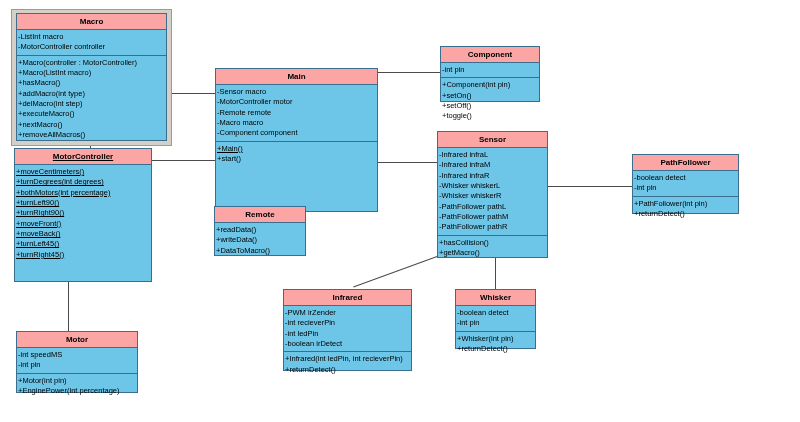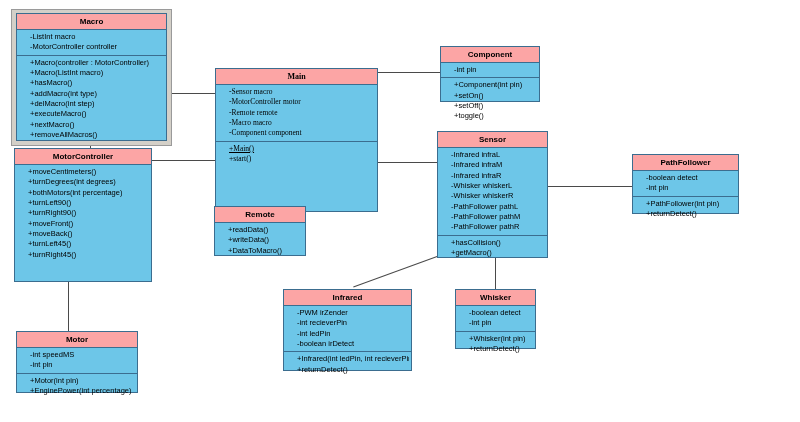--- a/index.html
+++ b/index.html
@@ -52,21 +52,21 @@
     text-align: center;
     font-weight: bold;
     font-size: 8px;
     padding: 2px 2px 2px 2px;
     border-bottom: 1px solid #3b6d8f;
     background: #fca5a5;
     white-space: nowrap;
     overflow: hidden;
   }
   .uml-section {
-    padding: 2px 2px 2px 12px;
+    padding: 2px 2px 2px 0;
     border-bottom: 1px solid #3b6d8f;
   }
   .uml-section:last-child {
     border-bottom: none;
   }
   .uml-section.no-border { border-bottom: none; }
   .uml-row {
     white-space: nowrap;
     overflow: hidden;
     padding: 0 0 0 1px;
@@ -111,21 +111,21 @@
       <div class="uml-row">+Macro(ListInt macro)</div>
       <div class="uml-row">+hasMacro()</div>
       <div class="uml-row">+addMacro(int type)</div>
       <div class="uml-row">+delMacro(int step)</div>
       <div class="uml-row">+executeMacro()</div>
       <div class="uml-row">+nextMacro()</div>
       <div class="uml-row">+removeAllMacros()</div>
     </div>
   </div>
 
-  <div class="uml-class" style="left:14px; top:148px; width:138px; height:134px;">
+  <div class="uml-class" style="left:14px; top:148px; width:138px; height:134px;text-decoration:underline;">
     <div class="uml-title">MotorController</div>
     <div class="uml-section no-border">
       <div class="uml-row">+moveCentimeters()</div>
       <div class="uml-row">+turnDegrees(int degrees)</div>
       <div class="uml-row">+bothMotors(int percentage)</div>
       <div class="uml-row">+turnLeft90()</div>
       <div class="uml-row">+turnRight90()</div>
       <div class="uml-row">+moveFront()</div>
       <div class="uml-row">+moveBack()</div>
       <div class="uml-row">+turnLeft45()</div>
@@ -138,21 +138,21 @@
     <div class="uml-section">
       <div class="uml-row">-int speedMS</div>
       <div class="uml-row">-int pin</div>
     </div>
     <div class="uml-section no-border">
       <div class="uml-row">+Motor(int pin)</div>
       <div class="uml-row">+EnginePower(int percentage)</div>
     </div>
   </div>
 
-  <div class="uml-class" style="left:215px; top:68px; width:163px; height:144px;font-family:Liberation Serif, serif;">
+  <div class="uml-class" style="left:215px; top:68px; width:163px; height:144px;">
     <div class="uml-title">Main</div>
     <div class="uml-section">
       <div class="uml-row">-Sensor macro</div>
       <div class="uml-row">-MotorController motor</div>
       <div class="uml-row">-Remote remote</div>
       <div class="uml-row">-Macro macro</div>
       <div class="uml-row">-Component component</div>
     </div>
     <div class="uml-section no-border">
       <div class="uml-row static">+Main()</div>

